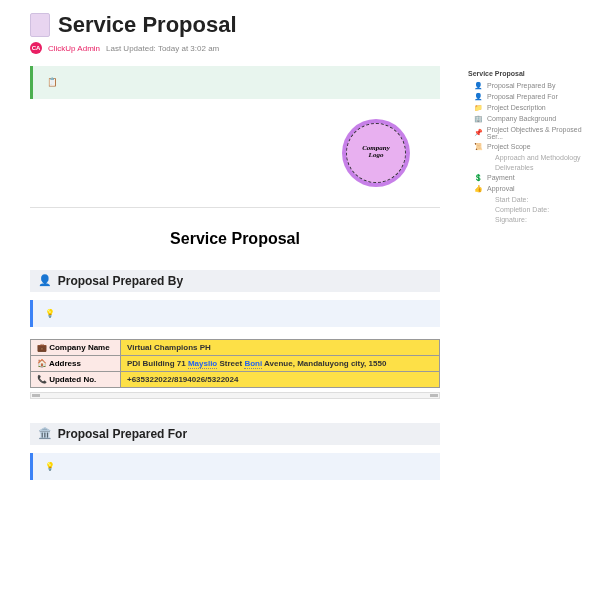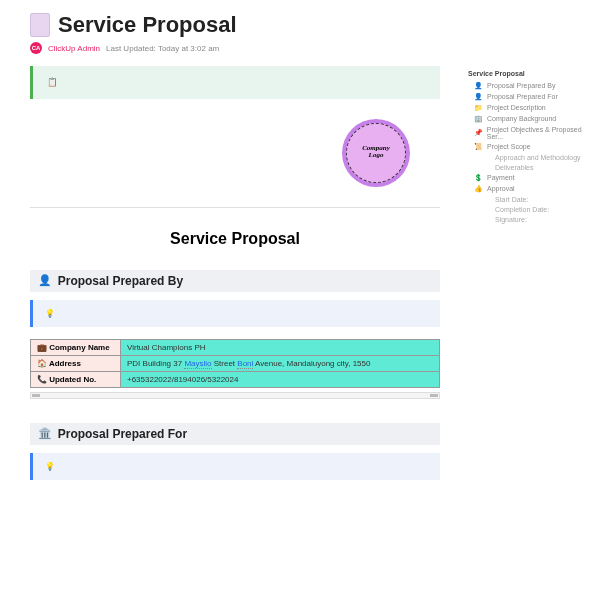--- a/index.html
+++ b/index.html
@@ -21,21 +21,21 @@
 .company-name { font-size: 13px; color: #333; }
 .company-loc { font-size: 9px; color: #666; margin-top: 2px; }
 .hr { border: none; border-top: 1px solid #e0e0e0; margin: 12px 0 22px; }
 .doc-title { font-size: 16px; font-weight: 700; text-align: center; margin-bottom: 22px; }
 .section-header { display: flex; align-items: center; gap: 6px; background: #eef0f4; padding: 4px 8px; font-size: 12px; font-weight: 700; color: #222; margin-bottom: 8px; }
 .section-icon { font-size: 11px; }
 .tip-banner { background: #eef3fb; border-left: 3px solid #3b82f6; padding: 8px 12px; font-size: 8px; color: #555; line-height: 1.4; display: flex; gap: 6px; margin-bottom: 12px; }
 table.info { width: 100%; border-collapse: collapse; font-size: 8px; margin-bottom: 4px; }
 table.info td { border: 1px solid #999; padding: 3px 6px; }
 table.info td.label { background: #fce9e6; font-weight: 700; width: 90px; }
-table.info td.val { background: #5eead4; color: #333; }
+table.info td.val { background: #fde047; color: #333; font-weight: bold; }
 .link { color: #2563eb; text-decoration: underline; }
 .styled-link { color: #2563eb; border-bottom: 1px dotted #888; }
 .scrollbar { height: 7px; background: #f4f4f4; border: 1px solid #ddd; position: relative; margin-bottom: 24px; }
 .scrollbar::before { content: ""; position: absolute; left: 1px; top: 1px; width: 8px; height: 3px; background: #bbb; }
 .scrollbar::after { content: ""; position: absolute; right: 1px; top: 1px; width: 8px; height: 3px; background: #bbb; }
 
 .sidebar { position: absolute; right: 4px; top: 70px; width: 128px; font-size: 7px; color: #888; }
 .side-title { font-weight: 700; color: #444; margin-bottom: 3px; }
 .side-item { display: flex; align-items: center; gap: 4px; padding: 1.5px 0 1.5px 6px; cursor: pointer; }
 .side-item.sub { padding-left: 14px; color: #aaa; }
@@ -84,21 +84,21 @@
   </div>
 
   <table class="info">
     <tbody>
         <tr>
       <td class="label"><span>💼</span> <span>Company Name</span></td>
       <td class="val">Virtual Champions PH</td>
     </tr>
     <tr>
       <td class="label"><span>🏠</span> <span>Address</span></td>
-      <td class="val"><span>PDI Building 37 </span><span class="styled-link">Mayslio</span><span> Street </span><span class="styled-link">Boni</span><span> Avenue, Mandaluyong city, 1550</span></td>
+      <td class="val"><span>PDI Building 71 </span><span class="styled-link">Mayslio</span><span> Street </span><span class="styled-link">Boni</span><span> Avenue, Mandaluyong city, 1550</span></td>
     </tr>
     <tr>
       <td class="label"><span>📞</span> <span>Updated No.</span></td>
       <td class="val">+635322022/8194026/5322024</td>
     </tr>
   </tbody>
     </table>
   <div class="scrollbar"></div>
 
   <div class="section-header">

